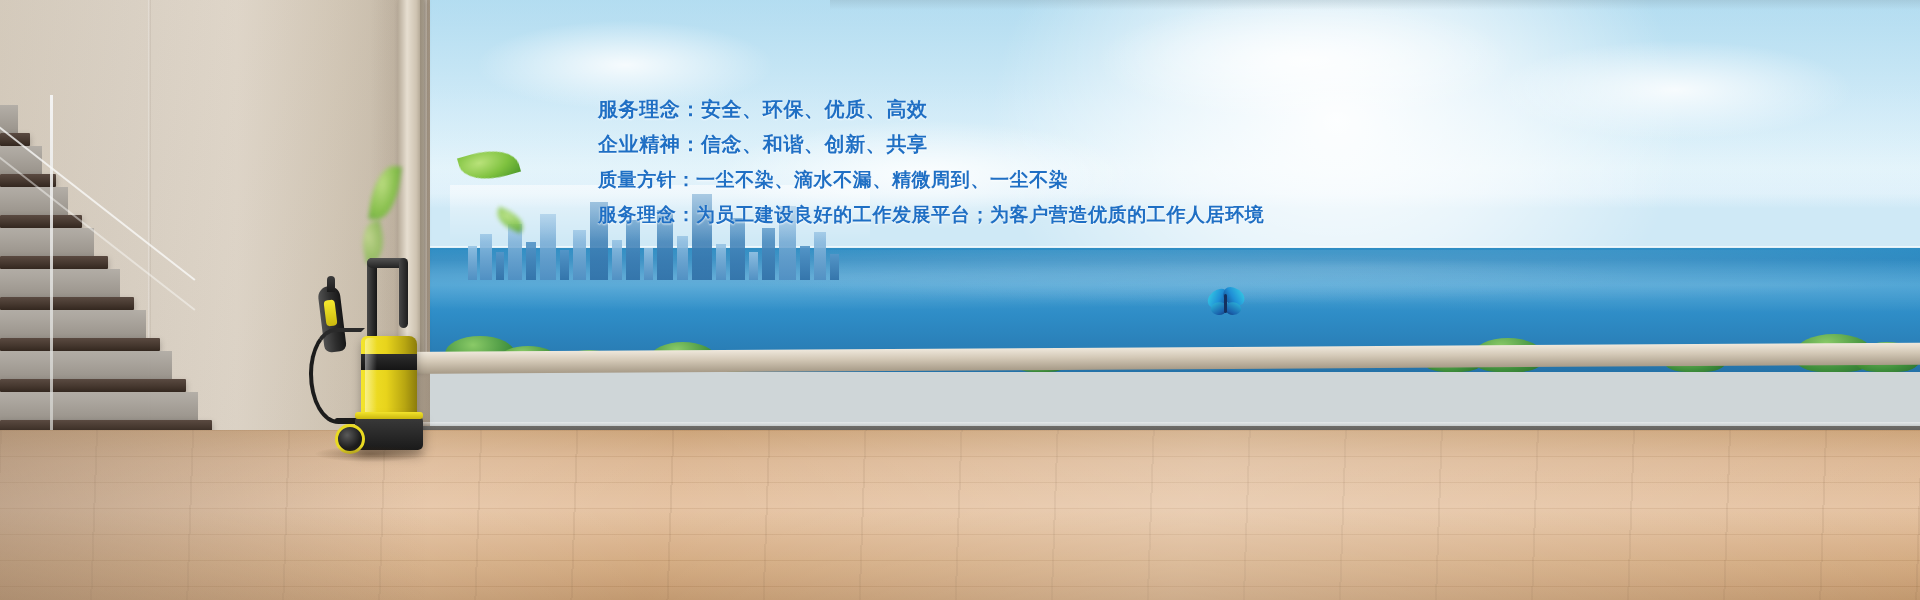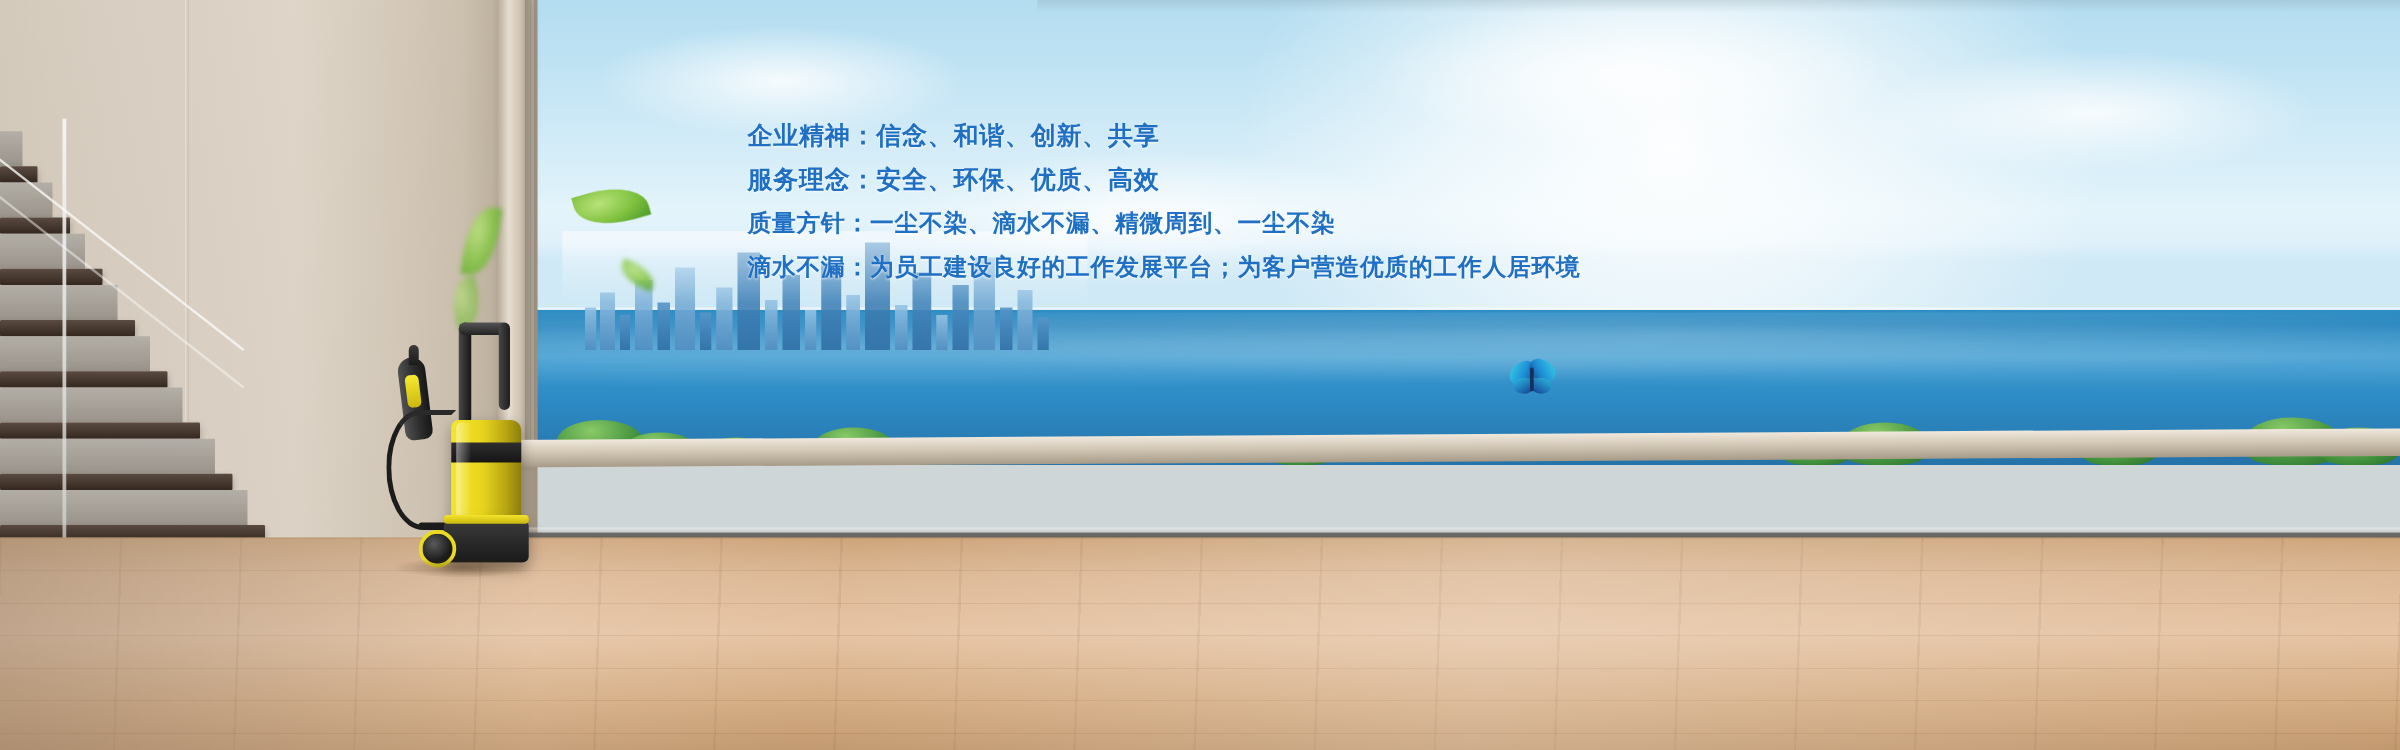--- a/index.html
+++ b/index.html
@@ -268,24 +268,24 @@
       <div class="bf-wing r"></div>
       <div class="bf-wing bl"></div>
       <div class="bf-wing br"></div>
       <div class="bf-body"></div>
     </div>
 
     <div class="ceiling-shadow"></div>
   </div>
 
   <div class="copy">
+    <div class="line">服务理念：安全、环保、优质、高效</div>
     <div class="line">企业精神：信念、和谐、创新、共享</div>
-    <div class="line">服务理念：安全、环保、优质、高效</div>
     <div class="line long">质量方针：一尘不染、滴水不漏、精微周到、一尘不染</div>
-    <div class="line long">滴水不漏：为员工建设良好的工作发展平台；为客户营造优质的工作人居环境</div>
+    <div class="line long">服务理念：为员工建设良好的工作发展平台；为客户营造优质的工作人居环境</div>
   </div>
 
   <div class="room-wall">
     <div class="wall-vert-seam"></div>
   </div>
 
   <div class="stairs">
     <div class="riser" style="top:0px;width:18px;"></div>
     <div class="step" style="top:28px;width:30px;"></div>
     <div class="riser" style="top:41px;width:42px;"></div>

